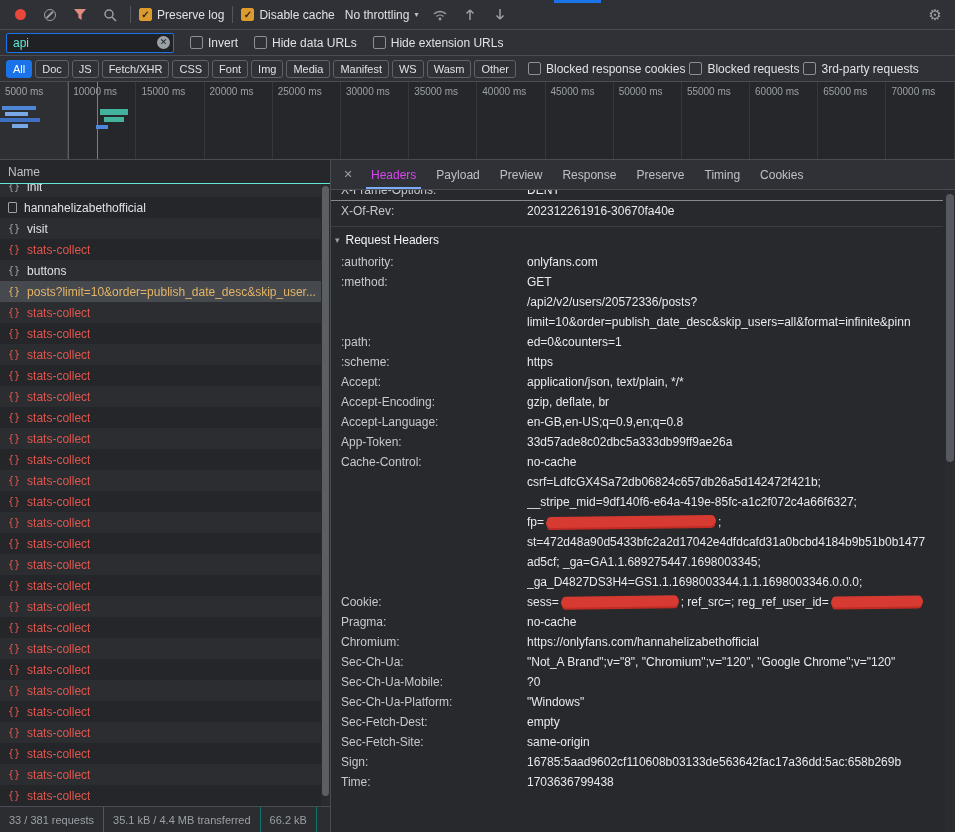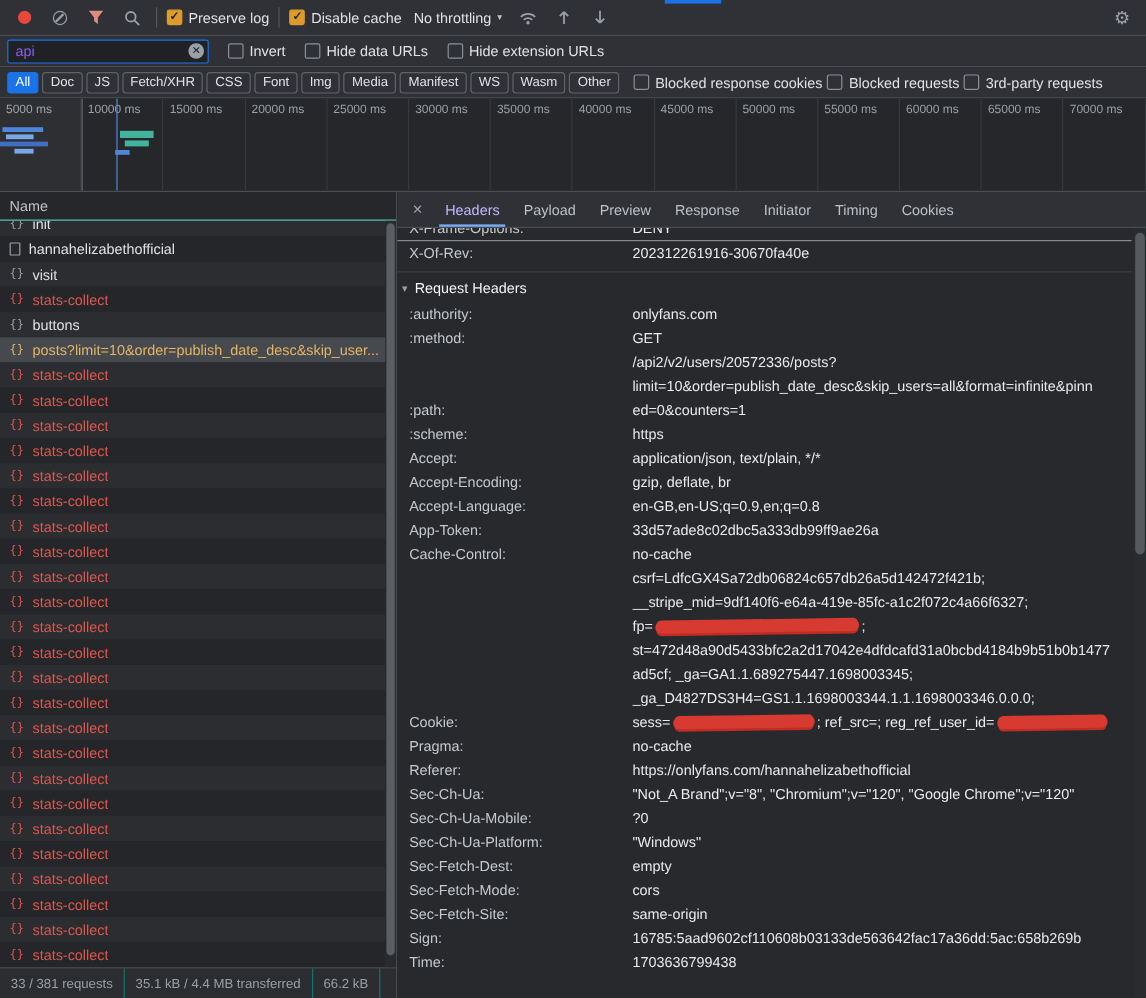--- a/index.html
+++ b/index.html
@@ -22,21 +22,21 @@
   .box.checked{background:#dd9b2c;border-color:#dd9b2c;color:#26272a;font-weight:bold}
   .select{display:flex;align-items:center;gap:5px;padding:2px 4px;white-space:nowrap}
   .caret{font-size:8px;color:#bdc1c6}
   .gear{margin-left:auto;font-size:15px;color:#9aa0a6}
 
   
   .filter-row{flex:0 0 26px;height:26px;background:#2f3136;border-bottom:1px solid #494c50;
     display:flex;align-items:center;gap:16px;padding:0 6px}
   .filter-input-wrap{position:relative;width:168px;flex:0 0 168px}
   .filter-input{width:100%;height:20px;background:#202124;border:1px solid #1a73e8;border-radius:2px;
-    color:#8b5cf6;font:12px "Liberation Sans",sans-serif;padding:0 27px 0 6px;outline:none}
+    color:#5eead4;font:12px "Liberation Sans",sans-serif;padding:0 27px 0 6px;outline:none}
   .clear-icon{position:absolute;right:4px;top:3.5px;width:13px;height:13px;border-radius:50%;background:#9aa0a6;
     color:#202124;font-size:9px;display:flex;align-items:center;justify-content:center;line-height:1}
 
   
   .type-row{flex:0 0 26px;height:26px;background:#2f3136;border-bottom:1px solid #494c50;
     display:flex;align-items:center;padding:0 6px}
   .chips{display:flex;align-items:center;gap:3px}
   .chip{background:transparent;border:1px solid #5f6368;color:#dfe1e5;font:11px "Liberation Sans",sans-serif;
     padding:2px 6px;border-radius:3px;white-space:nowrap;cursor:pointer}
   .chip.active{background:#1a73e8;border-color:#1a73e8;color:#ffffff}
@@ -78,21 +78,21 @@
   .l-thumb{position:absolute;left:1px;right:1px;top:2px;bottom:10px;background:#5b5e63;border-radius:4px}
   .status-bar{flex:0 0 26px;height:26px;border-top:1px solid #494c50;background:#2b2d30;
     display:flex;align-items:center;color:#9aa0a6;font-size:11px;overflow:hidden}
   .st-item{padding:16px 9px;border-right:1px solid #0f766e;line-height:26px;white-space:nowrap}
 
   
   .right-pane{flex:1;min-width:0;display:flex;flex-direction:column;background:#28292d;position:relative}
   .tabs{flex:0 0 30px;height:30px;background:#2f3136;border-bottom:1px solid #494c50;display:flex;align-items:stretch;padding-left:4px}
   .tab-close{width:26px;display:flex;align-items:center;justify-content:center;color:#9aa0a6;font-size:11px}
   .tab{padding:0 10px;display:flex;align-items:center;color:#bdc1c6;position:relative;white-space:nowrap;cursor:pointer}
-  .tab.active{color:#c4b5fd}
+  .tab.active{color:#d946ef}
   .tab.active::after{content:"";position:absolute;left:5px;right:5px;bottom:0;height:2px;background:#7cacf8}
   .hdr-content{flex:1;overflow:hidden;padding-right:12px}
   .hdr-row{display:flex;align-items:flex-end;line-height:20px;min-height:20px}
   .hdr-row.clip-top{margin-top:-10px;border-bottom:1px solid #85888c}
   .hdr-name{flex:0 0 196px;padding-left:10px;color:#c5c9ce;white-space:nowrap;overflow:hidden}
   .hdr-val{flex:1;color:#e8eaed;word-break:break-all}
   .vline{white-space:nowrap;overflow:hidden}
   .section-row{height:26px;margin-top:5px;border-top:1px solid #3c3e42;display:flex;align-items:center;gap:6px;padding-left:4px}
   .tri{color:#9aa0a6;font-size:9px}
   .section-title{color:#f1f3f4}
@@ -382,21 +382,21 @@
 
     <div class="right-pane">
       <div class="tabs">
         <div class="tab-close">
             <span>✕</span>
           </div>
       <div class="tab active">Headers</div>
           <div class="tab">Payload</div>
           <div class="tab">Preview</div>
           <div class="tab">Response</div>
-          <div class="tab">Initiator</div>
+          <div class="tab">Preserve</div>
           <div class="tab">Timing</div>
           <div class="tab">Cookies</div>
         </div>
       <div class="hdr-content">
           <div class="hdr-row clip-top">
             <span class="hdr-name">X-Frame-Options:</span>
             <div class="hdr-val">DENY</div>
           </div>
           <div class="hdr-row">
             <span class="hdr-name">X-Of-Rev:</span>
@@ -456,42 +456,38 @@
               <div class="vline">ad5cf; _ga=GA1.1.689275447.1698003345;</div>
               <div class="vline">_ga_D4827DS3H4=GS1.1.1698003344.1.1.1698003346.0.0.0;</div>
               <div class="vline">sess=<span class="redact" style="width: 118px;"></span>; ref_src=; reg_ref_user_id=<span class="redact" style="width: 92px;"></span></div>
             </div>
           </div>
           <div class="hdr-row">
             <span class="hdr-name">Pragma:</span>
             <div class="hdr-val">no-cache</div>
           </div>
           <div class="hdr-row">
-            <span class="hdr-name">Referer:</span>
+            <span class="hdr-name">Chromium:</span>
             <div class="hdr-val">https://onlyfans.com/hannahelizabethofficial</div>
           </div>
           <div class="hdr-row">
             <span class="hdr-name">Sec-Ch-Ua:</span>
             <div class="hdr-val">"Not_A Brand";v="8", "Chromium";v="120", "Google Chrome";v="120"</div>
           </div>
           <div class="hdr-row">
             <span class="hdr-name">Sec-Ch-Ua-Mobile:</span>
             <div class="hdr-val">?0</div>
           </div>
           <div class="hdr-row">
             <span class="hdr-name">Sec-Ch-Ua-Platform:</span>
             <div class="hdr-val">"Windows"</div>
           </div>
           <div class="hdr-row">
             <span class="hdr-name">Sec-Fetch-Dest:</span>
             <div class="hdr-val">empty</div>
-          </div>
-          <div class="hdr-row">
-            <span class="hdr-name">Sec-Fetch-Mode:</span>
-            <div class="hdr-val">cors</div>
           </div>
           <div class="hdr-row">
             <span class="hdr-name">Sec-Fetch-Site:</span>
             <div class="hdr-val">same-origin</div>
           </div>
           <div class="hdr-row">
             <span class="hdr-name">Sign:</span>
             <div class="hdr-val">16785:5aad9602cf110608b03133de563642fac17a36dd:5ac:658b269b</div>
           </div>
           <div class="hdr-row">

